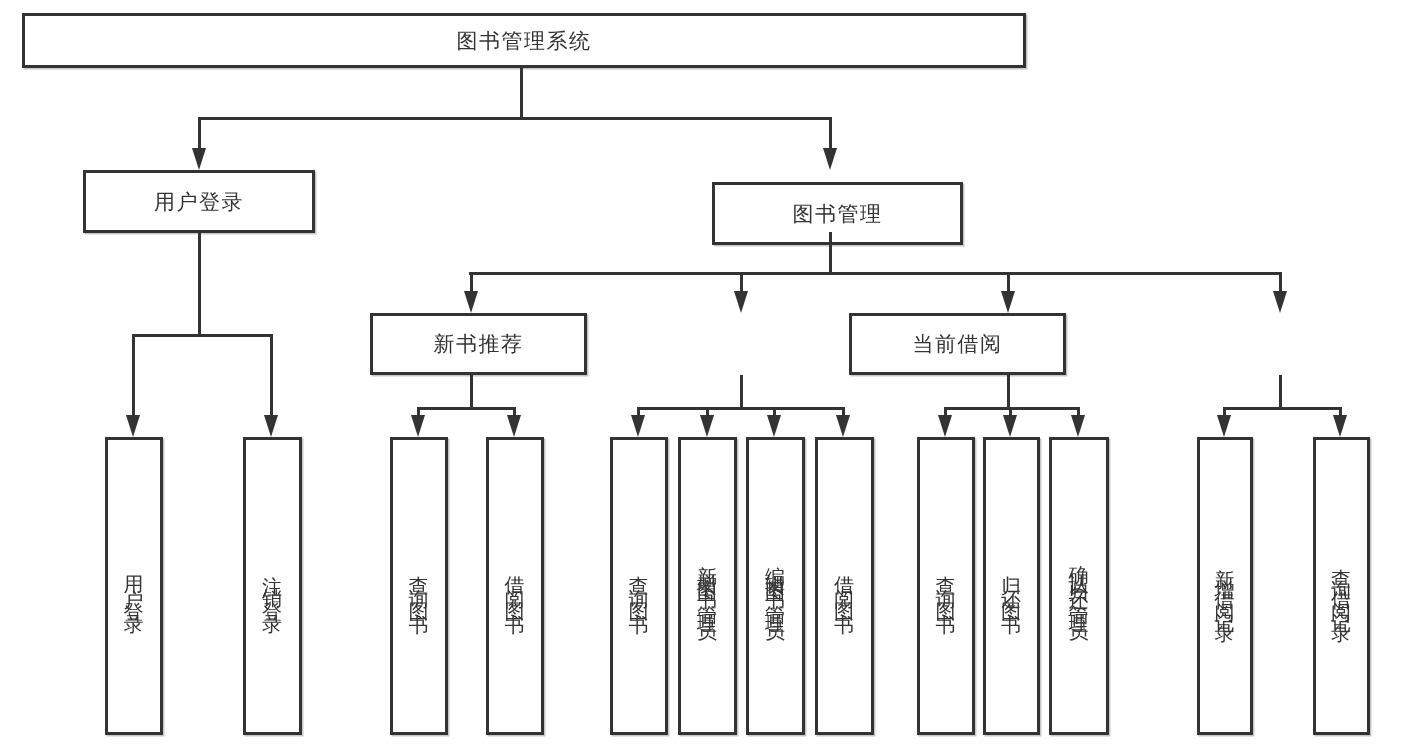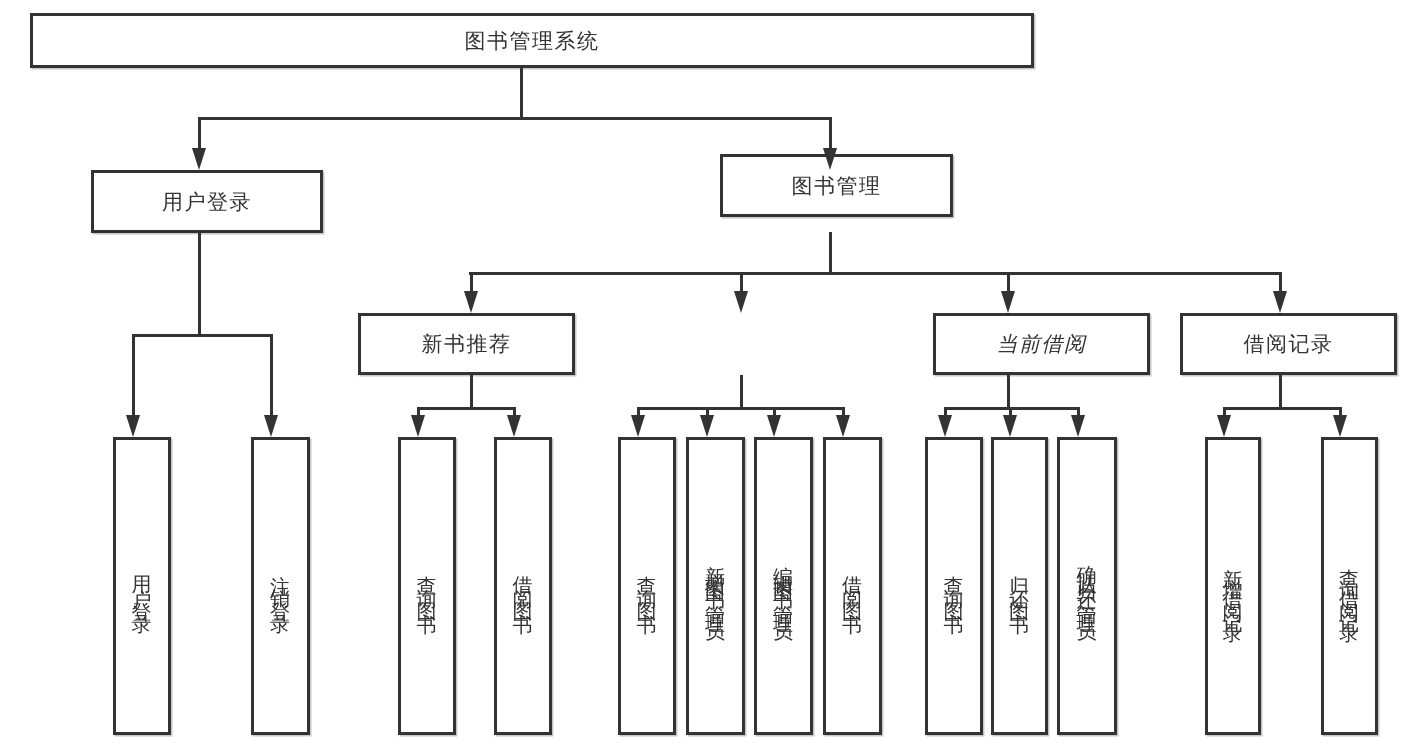--- a/index.html
+++ b/index.html
@@ -14,21 +14,20 @@
   }
   .node {
     position: absolute;
     box-sizing: border-box;
     border: 3px solid #333333;
     background: #ffffff;
     display: flex;
     align-items: center;
     justify-content: center;
     box-shadow: 1.5px 1.5px 0 rgba(70,70,70,0.30);
-    margin-left: 8px;
   }
   .hlabel {
     font-size: 21px;
     letter-spacing: 1.5px;
     color: #333333;
     white-space: nowrap;
   }
   .l3 { top: 313px; height: 62px; width: 217px; }
   .leaf { top: 437px; height: 298px; }
   .vtext {
@@ -68,36 +67,33 @@
 <div class="canvas">
 
   <div class="node" style="left:22px; top:13px; width:1004px; height:55px;">
     <span class="hlabel">图书管理系统</span>
   </div>
 
   <div class="node" style="left:83px; top:170px; width:232px; height:63px;">
     <span class="hlabel">用户登录</span>
   </div>
 
-  <div class="node" style="left:712px; top:154px; width:233px; height:63px;">
+  <div class="node" style="left:712px; top:182px; width:251px; height:63px;">
     <span class="hlabel">图书管理</span>
   </div>
 
-  <div class="node l3" style="left:350px;">
+  <div class="node l3" style="left:370px;">
     <span class="hlabel">新书推荐</span>
   </div>
 
 
-  <div class="node l3" style="left:925px;font-style:italic;">
+  <div class="node l3" style="left:849px;">
     <span class="hlabel">当前借阅</span>
   </div>
 
-  <div class="node l3" style="left:1172px;">
-    <span class="hlabel">借阅记录</span>
-  </div>
 
   <div class="node leaf" style="left:105px; width:58px;">
     <span class="vtext sp4">用户登录</span>
   </div>
   <div class="node leaf" style="left:243px; width:59px;">
     <span class="vtext sp4">注销登录</span>
   </div>
 
   <div class="node leaf" style="left:390px; width:58px;">
     <span class="vtext sp4">查询图书</span>

